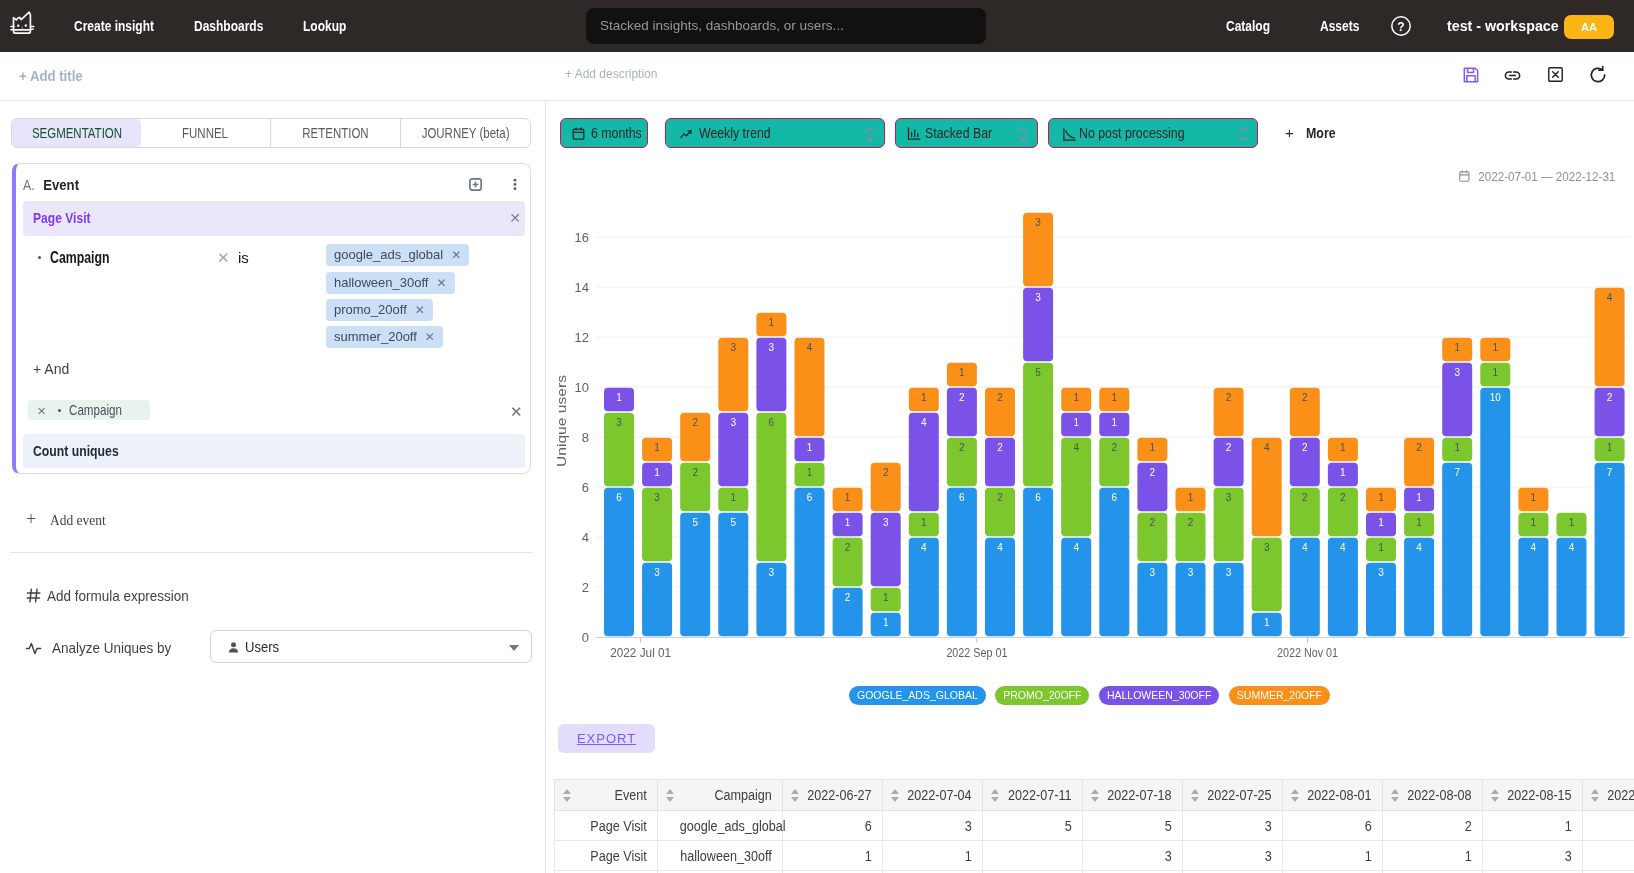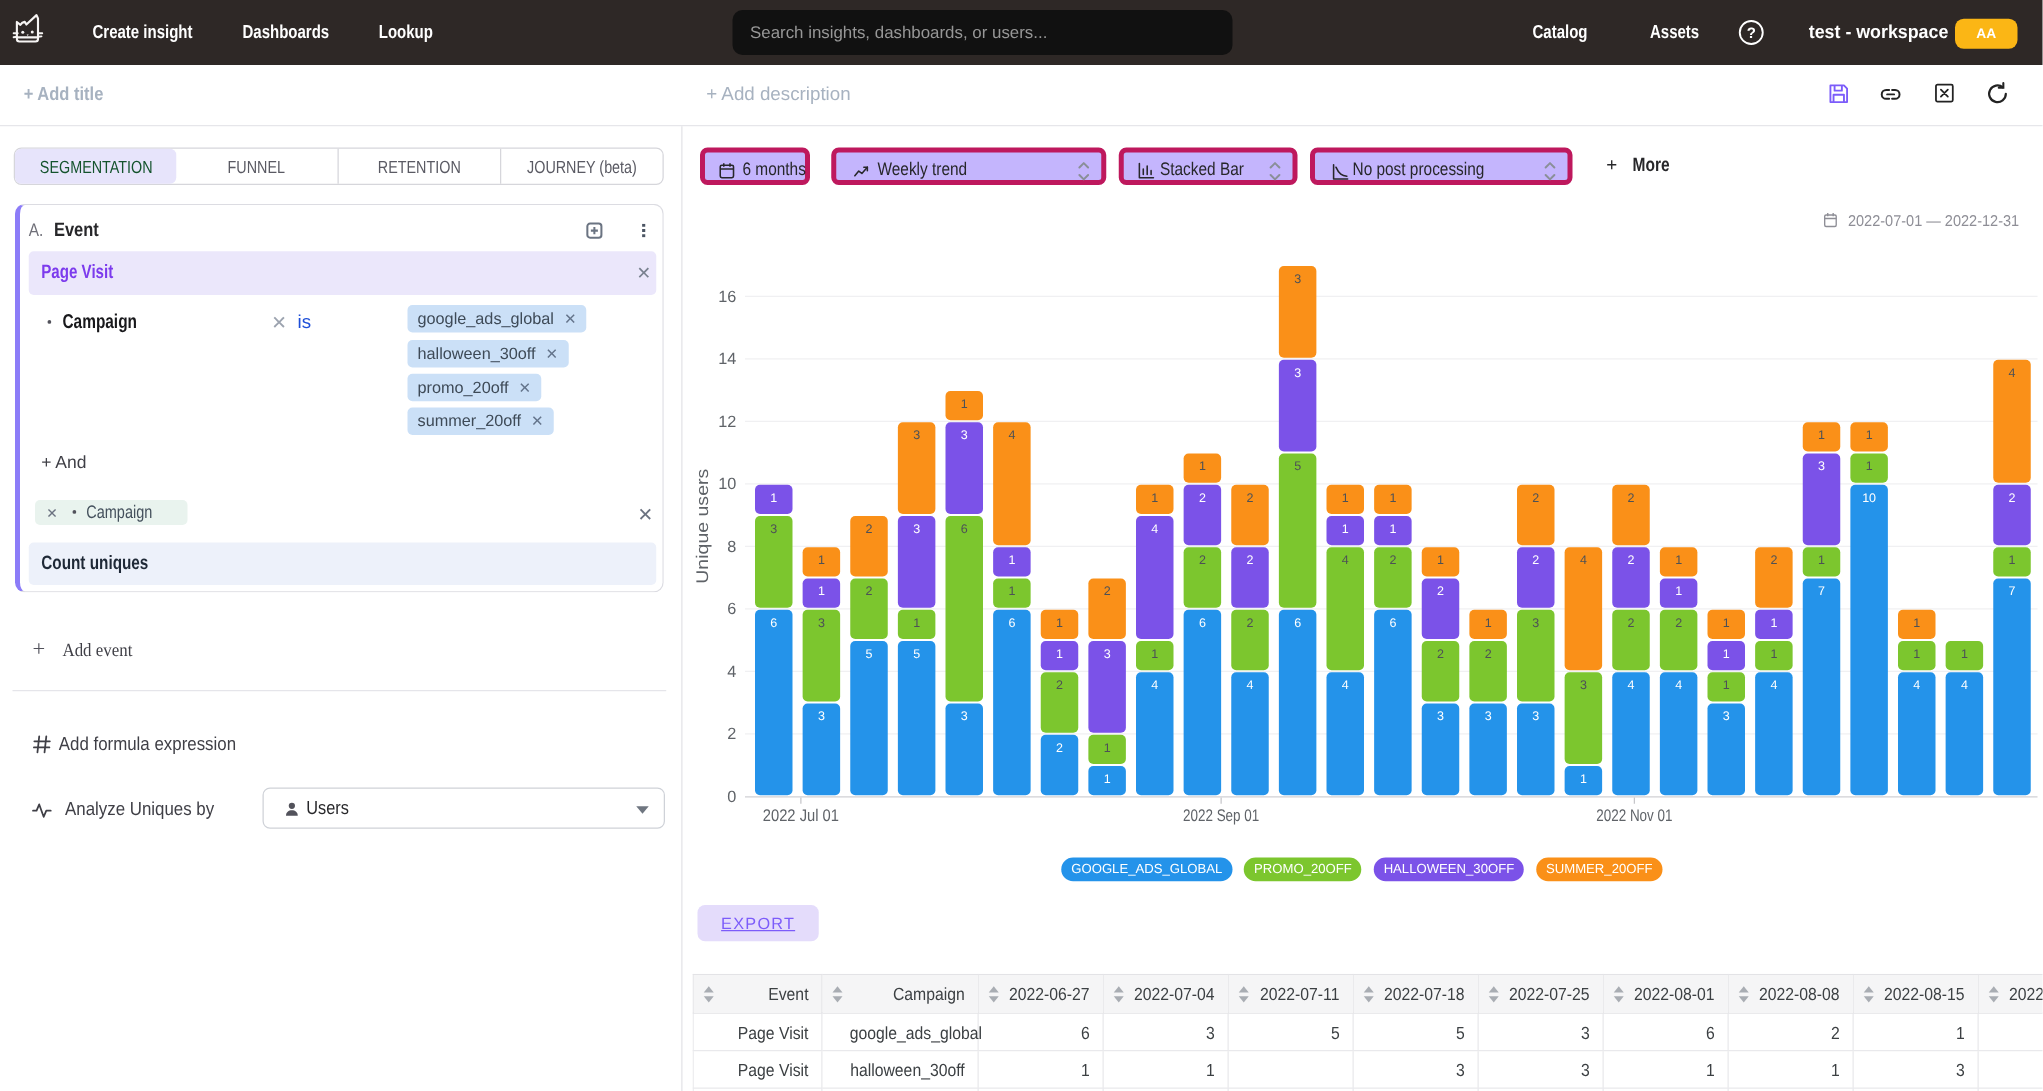--- a/index.html
+++ b/index.html
@@ -13,21 +13,21 @@
 .search { position:absolute; left:586px; top:8px; width:400px; height:36px; background:#111;
   border-radius:8px; color:#979797; font-size:13.5px; line-height:36px; padding-left:14px; }
 .avatar { position:absolute; left:1564px; top:15px; width:50px; height:24px; background:#fbb615;
   border-radius:7px; color:#fff; font-weight:bold; font-size:11px; text-align:center; line-height:24px; }
 
 
 .titlerow { position:absolute; left:0; top:52px; width:1634px; height:49px; background:#fff;
   border-bottom:1px solid #e6e6ea;text-align:right; }
 .addtitle { position:absolute; left:19px; top:15px; color:#a7b2c0; font-size:15px; font-weight:bold;
   transform:scaleX(.88); transform-origin:0 50%; }
-.adddesc { position:absolute; left:565px; top:15px; color:#a7b2c0; font-size:15px; }
+.adddesc { position:absolute; left:565px; top:15px; color:#a7b2c0; font-size:12px; }
 
 
 .leftpanel { position:absolute; left:0; top:101px; width:546px; height:772px;
   border-right:1px solid #e3e3e7; }
 .tabs { position:absolute; left:11px; top:118px; width:520px; height:30px;
   border:1px solid #d6d6db; border-radius:6px; display:flex; }
 .tab { flex:1; text-align:center; line-height:28px; font-size:14px; color:#5a5a63; position:relative; }
 .tab span { display:inline-block; transform:scaleX(.82); transform-origin:50% 50%; white-space:nowrap; }
 .tab.sep { border-left:1px solid #d6d6db; }
 .tab.sel { background:#e7e4fb; border-radius:5px; color:#14532d; font-weight:400; }
@@ -38,21 +38,21 @@
 .ev-head b { color:#27272a; margin-left:10px; font-size:15.5px; }
 .pv-row { position:absolute; left:23px; top:201px; width:502px; height:35px; background:#ebe7fb;
   border-radius:4px; }
 .pv-row .t { position:absolute; left:10px; top:8px; color:#7c3bed; font-weight:bold; font-size:15.5px;
   transform:scaleX(.78); transform-origin:0 50%; }
 .pv-row .x { position:absolute; right:4px; top:9px; color:#79818f; font-size:14px; }
 .camp-label { position:absolute; left:38px; top:249px; font-size:15px; color:#18181b; }
 .camp-label .dot { position:absolute; left:0; top:7px; width:3px; height:3px; border-radius:50%; background:#52525b; }
 .camp-label b { margin-left:12px; font-size:16px; transform:scaleX(.77); transform-origin:0 50%; display:inline-block; }
 .camp-x { position:absolute; left:217px; top:249px; color:#9ca3af; font-size:15px; }
-.camp-is { position:absolute; left:238px; top:249px; font-size:15px; color:#1d4ed8; }
+.camp-is { position:absolute; left:238px; top:249px; font-size:15px; color:#0f172a; }
 .chip { position:absolute; left:326px; height:22px; background:#cbe0f7; border-radius:4px;
   font-size:13px; color:#3e4a57; line-height:22px; padding:0 8px; white-space:nowrap; }
 .chip .x { color:#64748b; margin-left:8px; font-size:12px; }
 .andlink { position:absolute; left:33px; top:361px; font-size:14px; color:#3f3f46; }
 .gchip { position:absolute; left:28px; top:400px; height:20px; background:#e9f3ee; border-radius:4px;
   font-size:14.5px; color:#44505c; line-height:20px; padding:0 15px 0 5px; }
 .gchip .txt { display:inline-block; transform:scaleX(.8); transform-origin:0 50%; }
 .gchip .x { color:#6b7280; font-size:11px; margin:0 12px 0 4px; }
 .gchip .d { display:inline-block; width:3px; height:3px; border-radius:50%; background:#52525b;
   vertical-align:middle; margin:-2px 8px 0 0; }
@@ -68,22 +68,22 @@
 .formula { font-size:15px; color:#3f3f46; }
 .analyze { font-size:15px; color:#3f3f46; }
 .usel { position:absolute; left:210px; top:630px; width:322px; height:33px; border:1px solid #cfd2d8;
   border-radius:6px; }
 .usel .t { position:absolute; left:34px; top:7px; font-size:15px; color:#27272a;
   transform:scaleX(.87); transform-origin:0 50%; }
 .usel .caret { position:absolute; right:12px; top:14px; width:0; height:0;
   border-left:5.5px solid transparent; border-right:5.5px solid transparent; border-top:6px solid #6f7680; }
 
 
-.ctl { position:absolute; top:118px; height:30px; border:4px solid #be185d; border-radius:6px;
-  background:#c4b5fd; font-size:14.5px; color:#27272a; line-height:28px; white-space:nowrap; }
+.ctl { position:absolute; top:118px; height:30px; border:1px solid #be185d; border-radius:6px;
+  background:#14b8a6; font-size:14.5px; color:#27272a; line-height:28px; white-space:nowrap; }
 .ctl .cl { display:inline-block; transform:scaleX(.85); transform-origin:0 50%; }
 .chev { position:absolute; right:9px; top:4px; width:10px; height:22px; }
 .more { position:absolute; left:1285px; top:118px; font-size:15px; color:#27272a; line-height:30px; }
 .more b { margin-left:12px; display:inline-block; transform:scaleX(.8); transform-origin:0 50%; font-size:15.5px; }
 .daterange { position:absolute; right:19px; top:170px; font-size:12.5px; color:#8e8e96; white-space:nowrap;
   transform:scaleX(.93); transform-origin:100% 50%; }
 
 
 .legend { position:absolute; left:545px; top:685px; width:1089px; text-align:center; }
 .lchip { display:inline-block; height:19px; line-height:19px; border-radius:10px; color:#fff;
@@ -114,21 +114,21 @@
     <path d="M7.5 23.2 a2 2 0 0 0 2 2 H22.4 a2 2 0 0 0 2-2 V6.8 L23.2 4.1 L15.1 11.6 L13.8 9.4 L11.8 10.2 L10.3 11.9 L7.5 9.6 Z"></path>
     <path d="M8.3 21.9 H23.3"></path>
     <path d="M4.9 18.6 H8.2 M4.9 21.8 L7.6 21.4 M24.6 18.6 H27.8 M24.6 21.4 L27.2 21.1" stroke-width="1.5"></path>
     <circle cx="12.2" cy="17.7" r="1.2" fill="#f7f5f4" stroke="none"></circle>
     <circle cx="19.8" cy="17.5" r="1.2" fill="#f7f5f4" stroke="none"></circle>
     <path d="M15.3 19.6 h1.7 l-.85 1.1 z" fill="#f7f5f4" stroke="none"></path>
   </svg>
   <span class="nav" style="left:74px">Create insight</span>
   <span class="nav" style="left:194px">Dashboards</span>
   <span class="nav" style="left:303px">Lookup</span>
-  <div class="search">Search insights, dashboards, or users...</div>
+  <div class="search">Stacked insights, dashboards, or users...</div>
   <span class="nav" style="left:1226px">Catalog</span>
   <span class="nav" style="left:1320px">Assets</span>
   <svg class="abs" style="left:1390px;top:15px" width="22" height="22" viewBox="0 0 22 22" fill="none">
     <circle cx="11" cy="11" r="9.2" stroke="#fff" stroke-width="1.5"></circle>
     <text x="11" y="15.5" font-size="12" fill="#fff" text-anchor="middle" font-weight="bold">?</text>
   </svg>
   <span class="nav" style="left:1447px; transform:scaleX(.95)">test - workspace</span>
   <div class="avatar">AA</div>
 </div>
 

